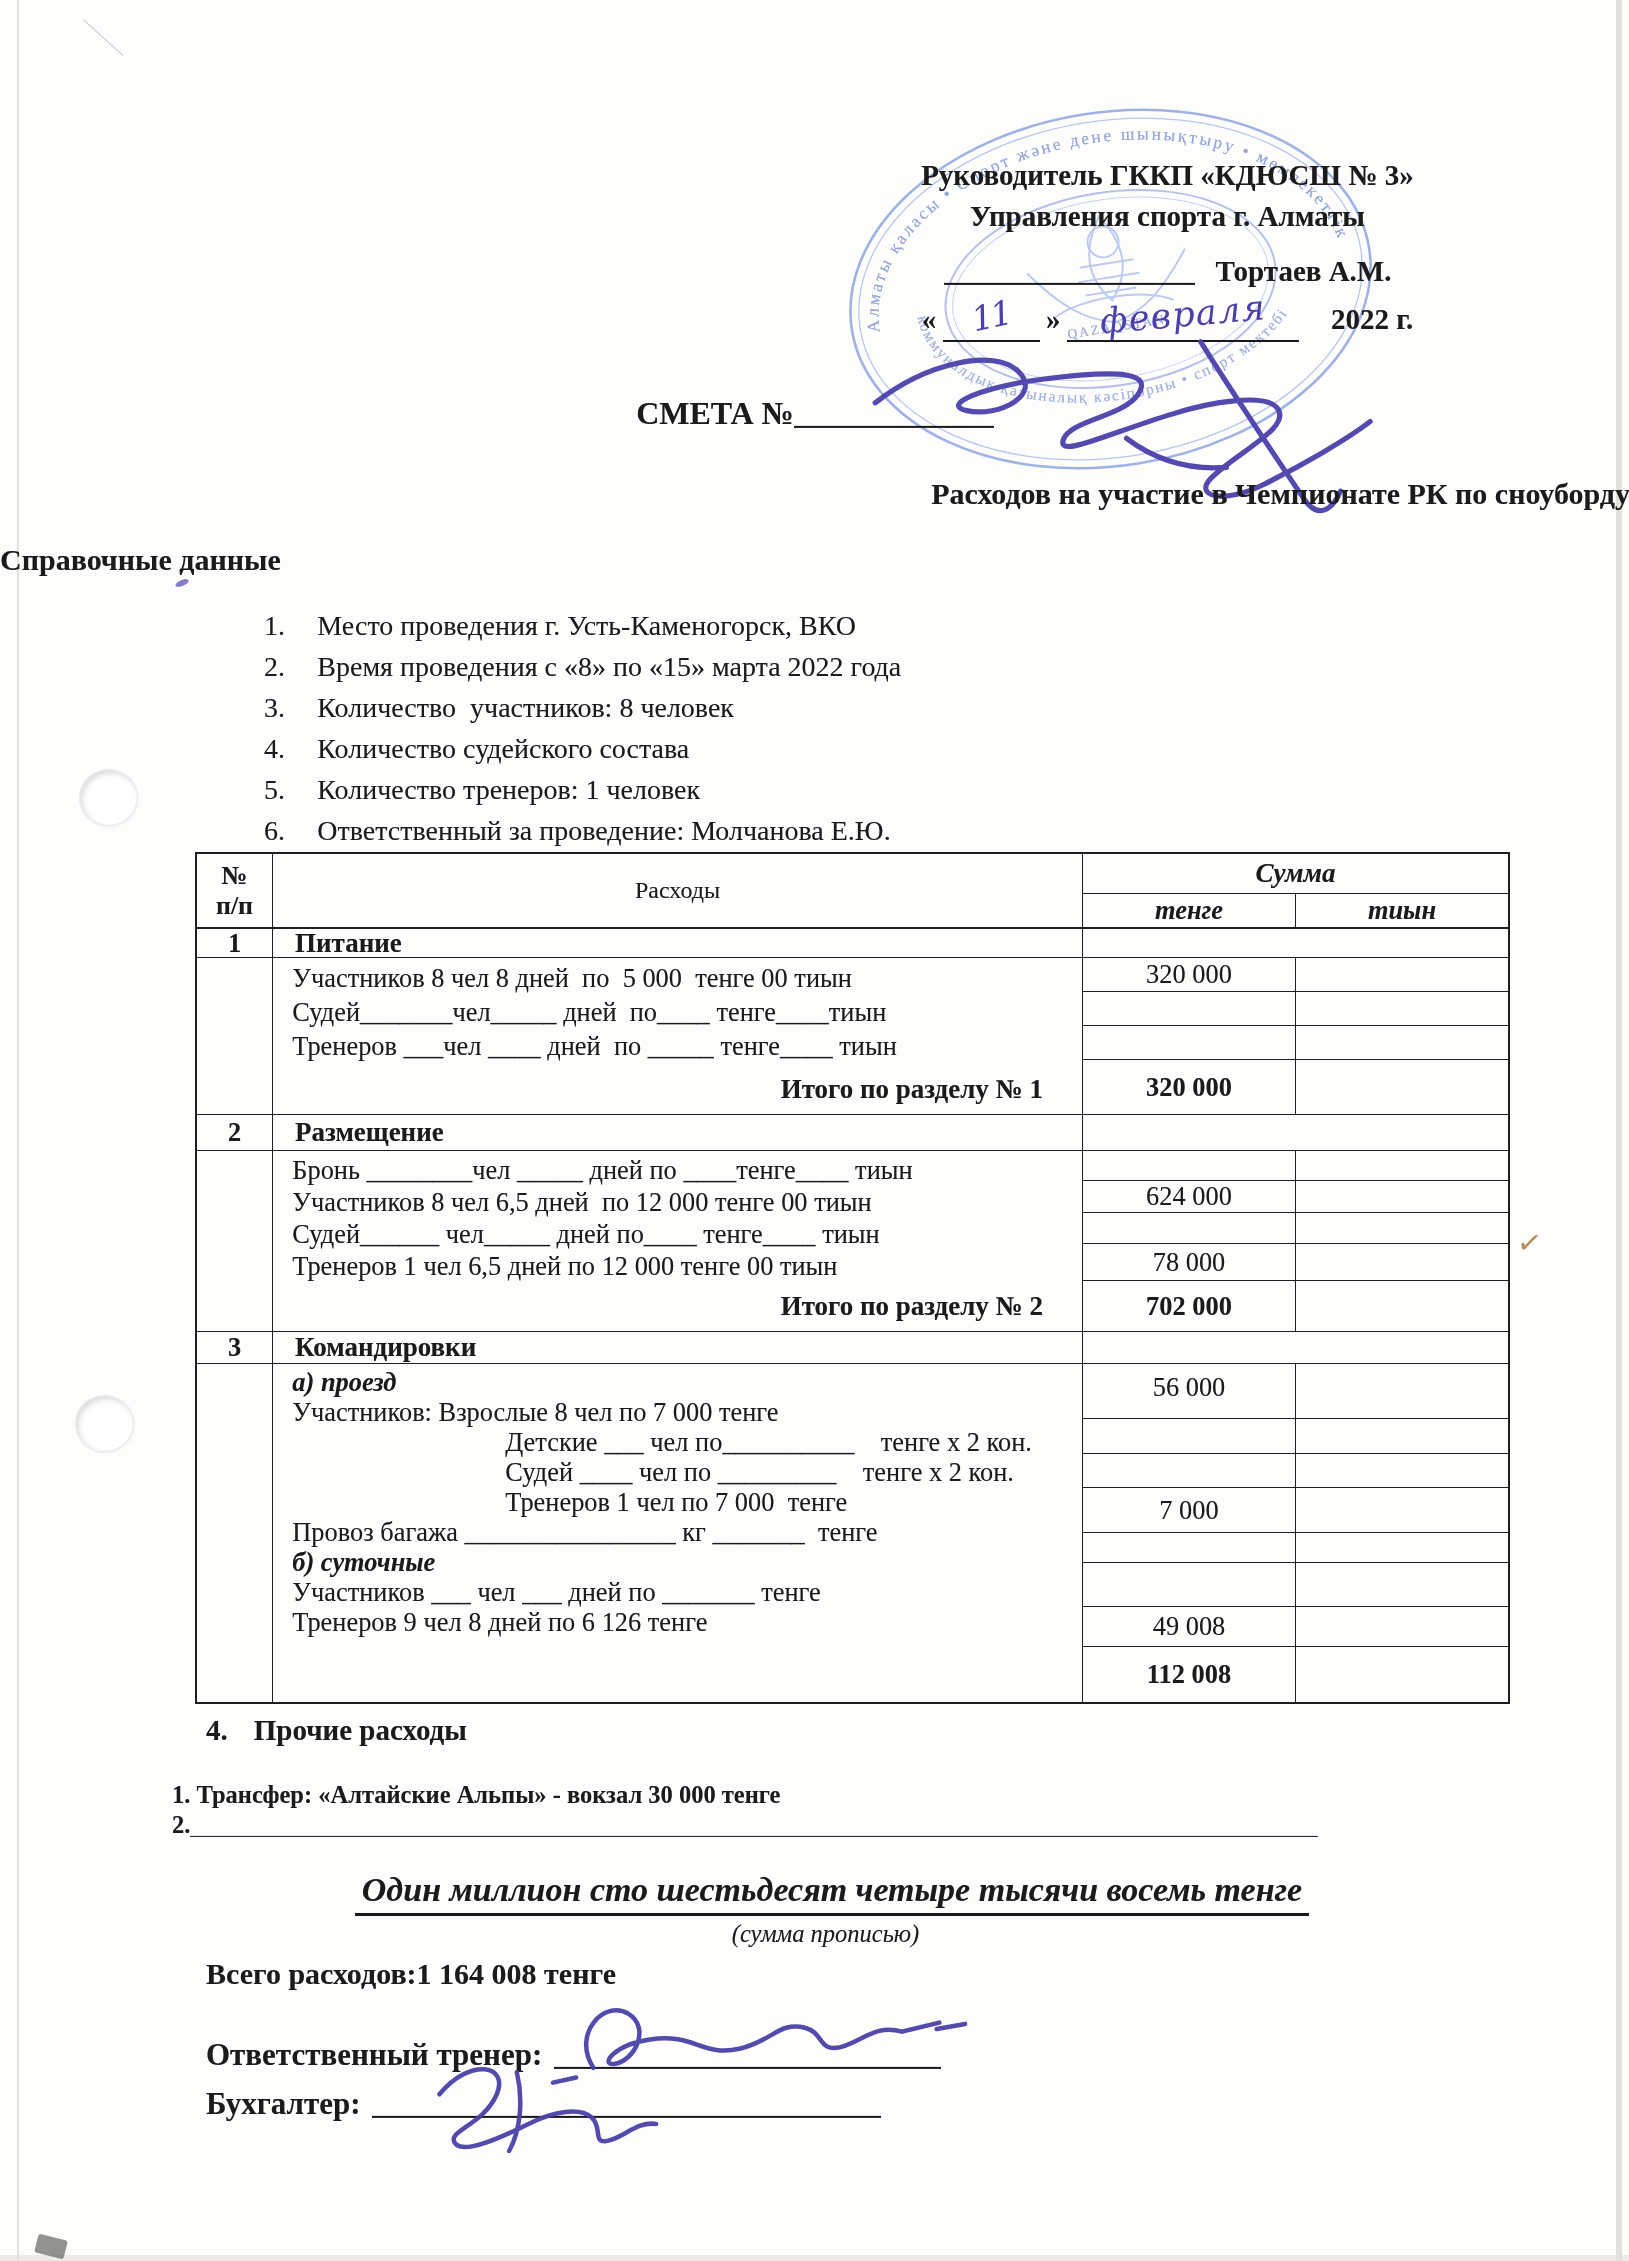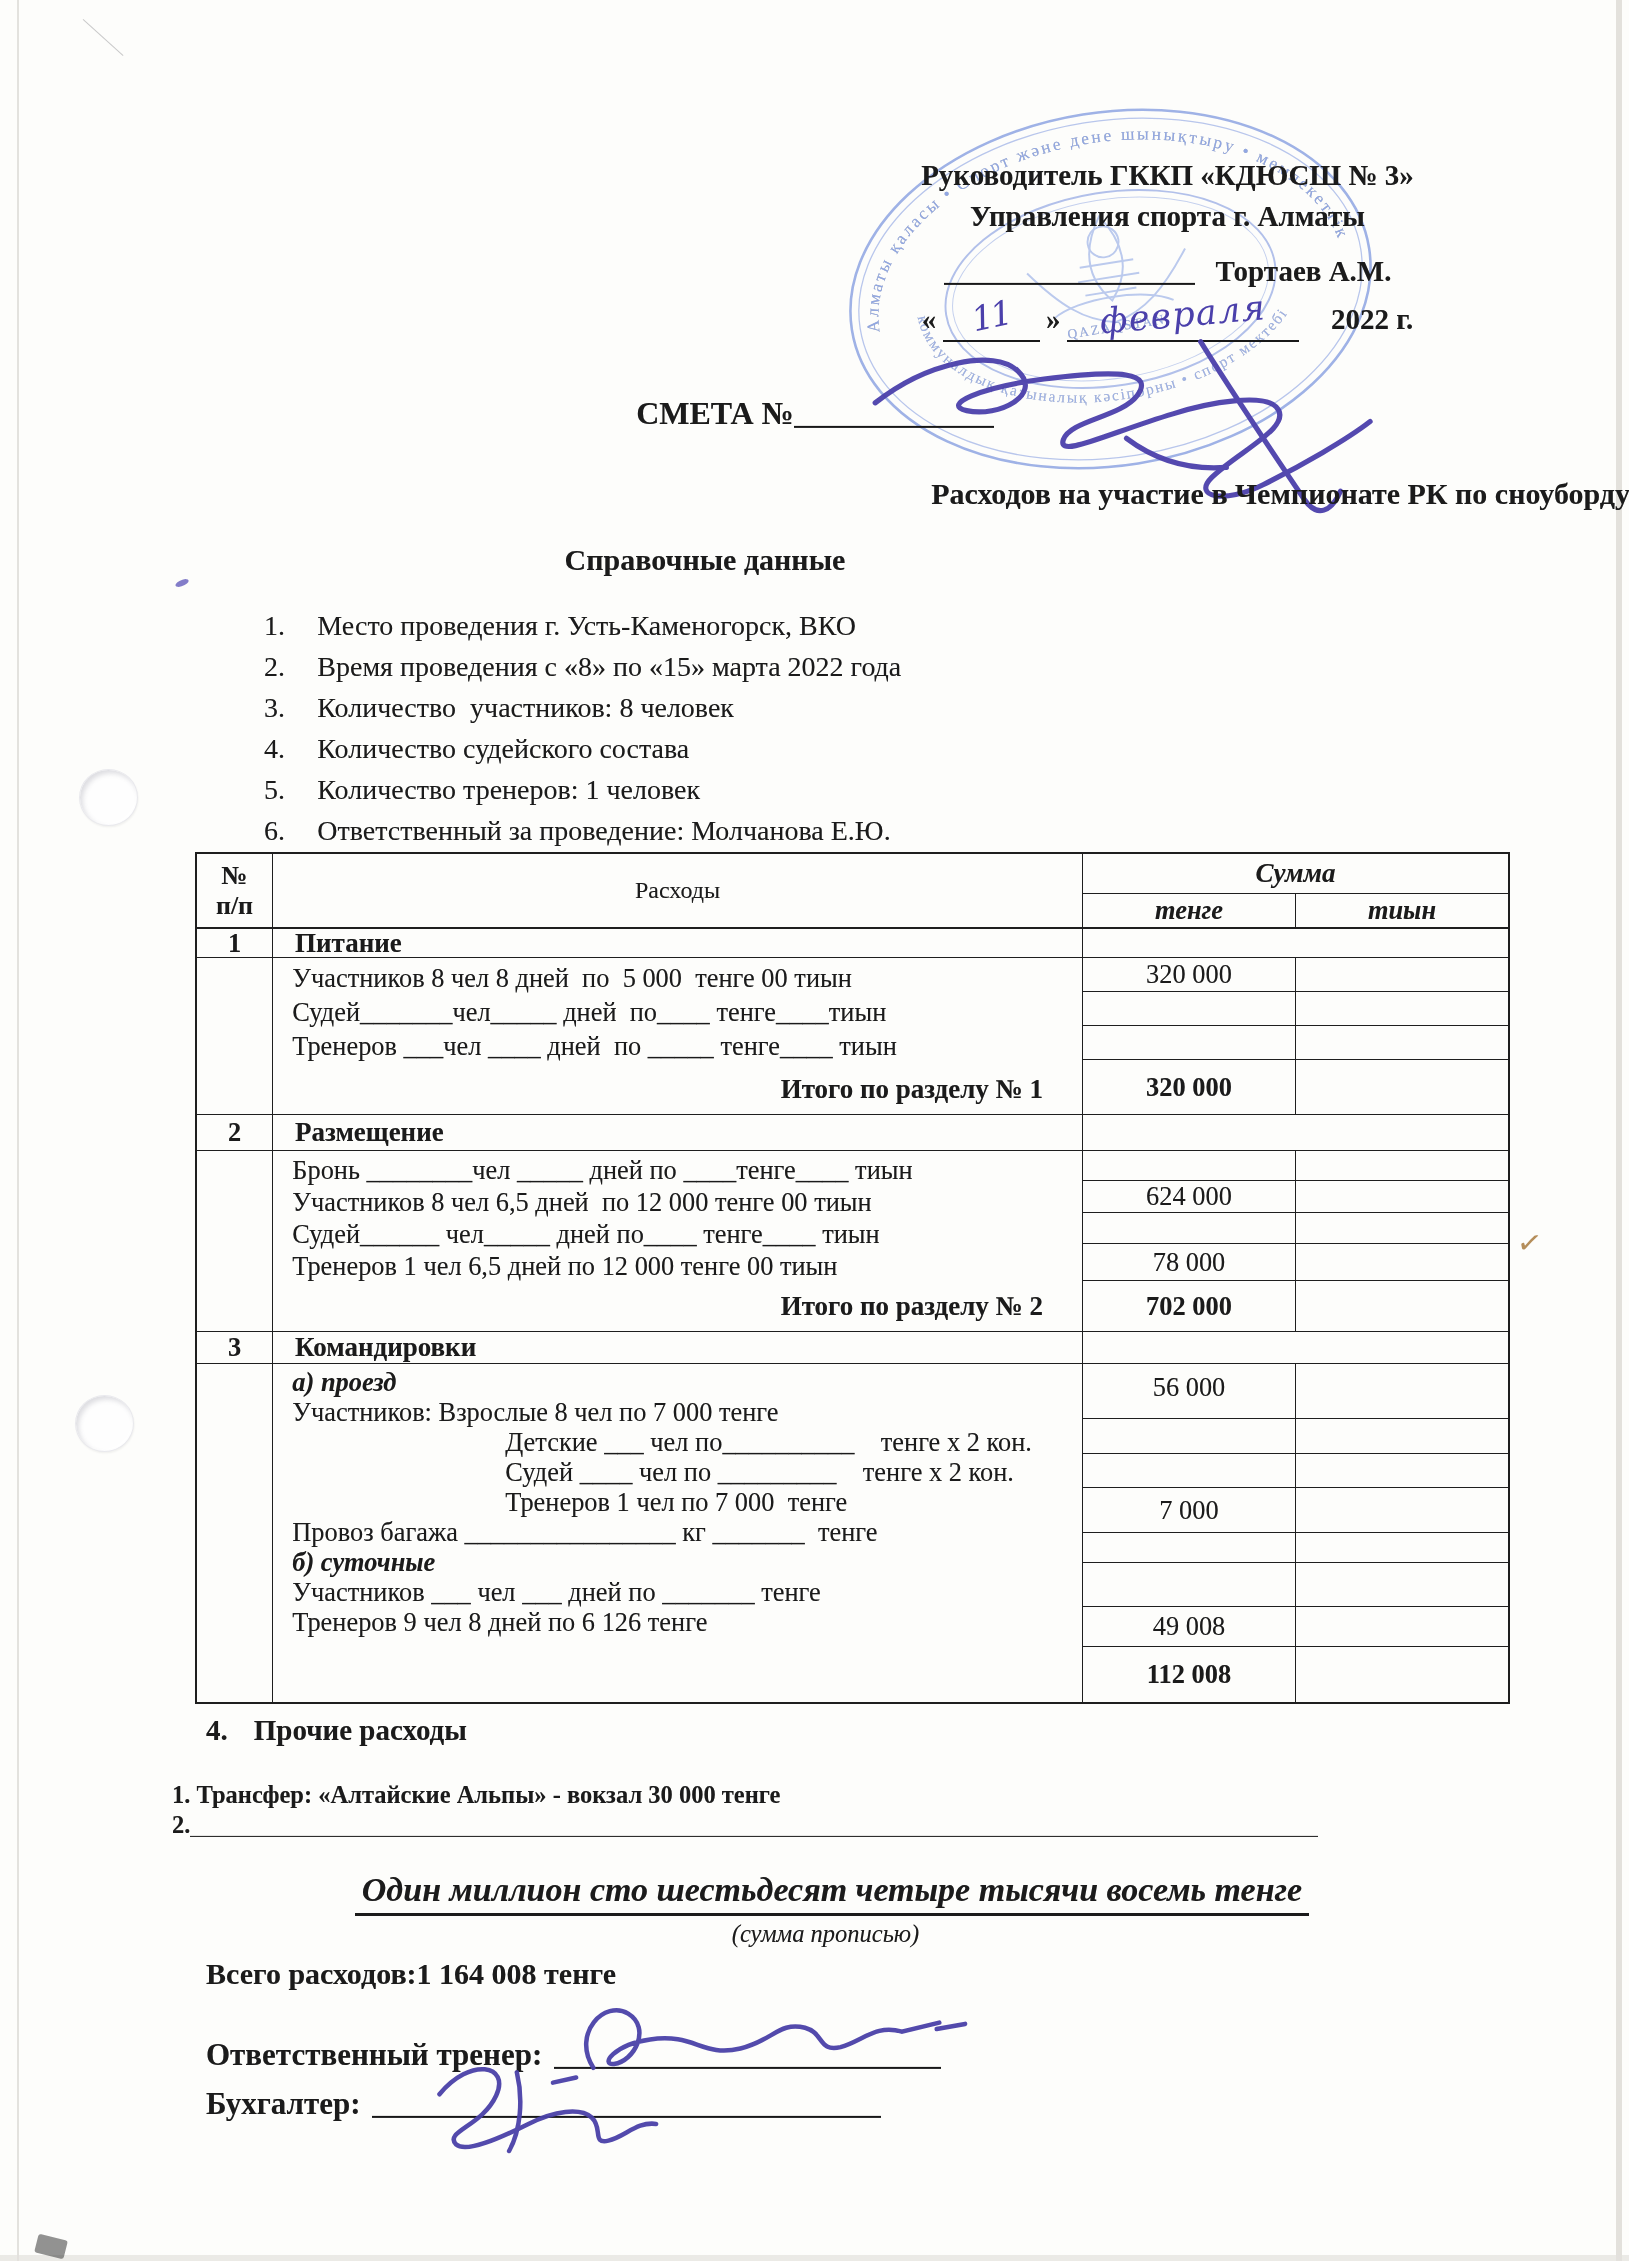--- a/index.html
+++ b/index.html
@@ -39,21 +39,21 @@
   .uday{width:97px;text-align:center;border-bottom:2.6px solid #181818;}
   .umonth{width:232px;text-align:center;border-bottom:2.6px solid #181818;}
   .sig-head{left:849px;top:303px;width:555px;height:232px;}
   .sig-trainer{left:552px;top:1985px;width:426px;height:123px;}
   .sig-acct{left:384px;top:2045px;width:374px;height:123px;}
 
   
   .smeta{left:0;top:395px;width:1630px;text-align:center;font-size:32px;font-weight:bold;}
   .smeta .rule{width:200px;}
   .subtitle{left:0;top:477px;width:1630px;text-align:right;font-size:30px;font-weight:bold;}
-  .sechead{left:0;top:543px;width:1410px;text-align:center;font-size:30px;font-weight:bold;}
+  .sechead{left:0;top:543px;width:1410px;font-size:30px;font-weight:bold;}
 
   
   .ilist{left:264px;top:605px;width:1096px;font-size:28px;}
   .irow{display:flex;line-height:41px;}
   .inum{width:34px;text-align:left;}
   .itext{padding-left:19.3px;white-space:pre-wrap;}
 
   
   .tbl{left:195px;top:852px;width:1315px;height:852px;border:2.6px solid #1e1e1e;box-sizing:border-box;
        font-size:26.4px;display:flex;flex-direction:column;}

